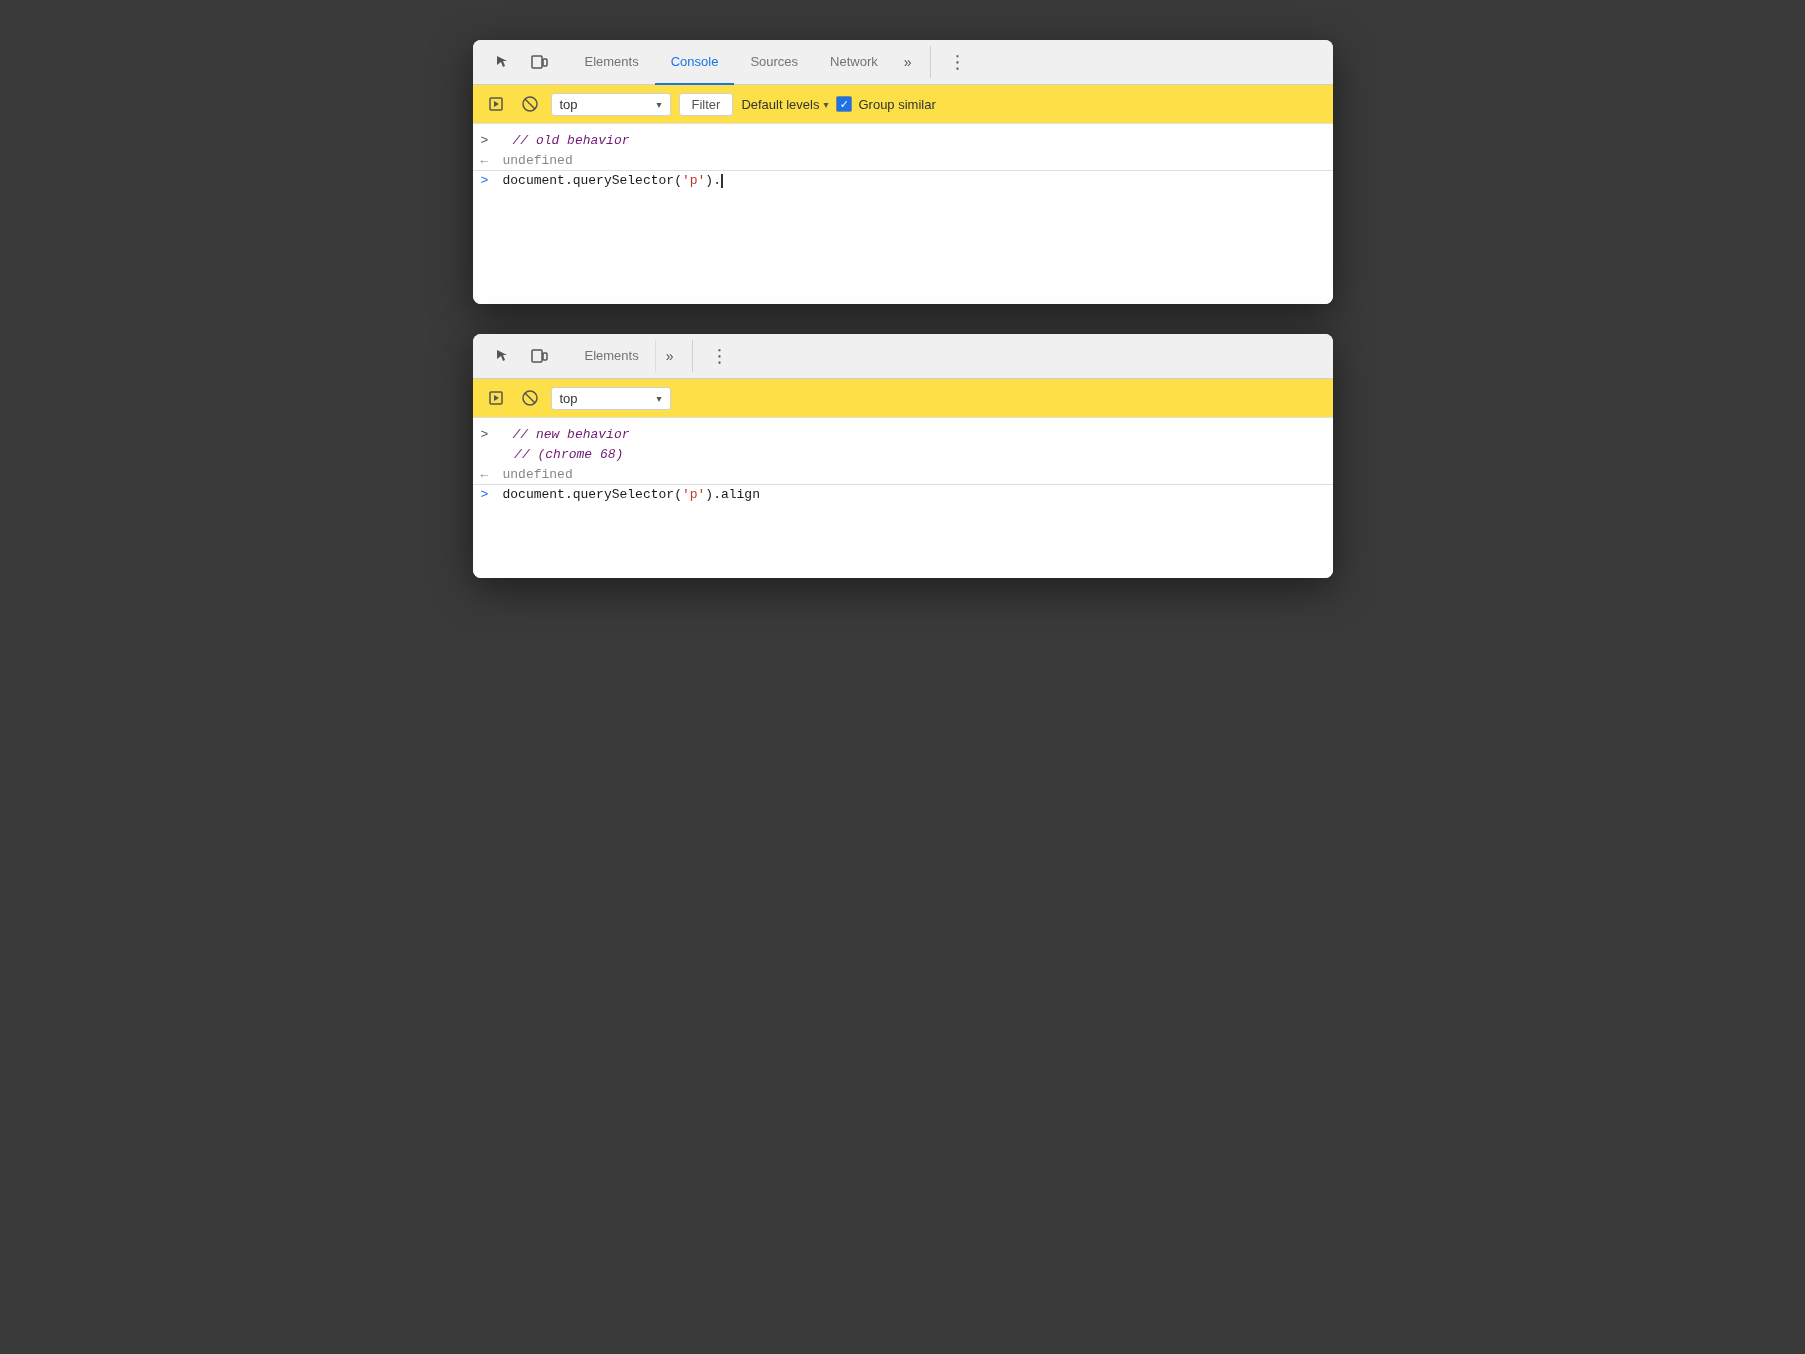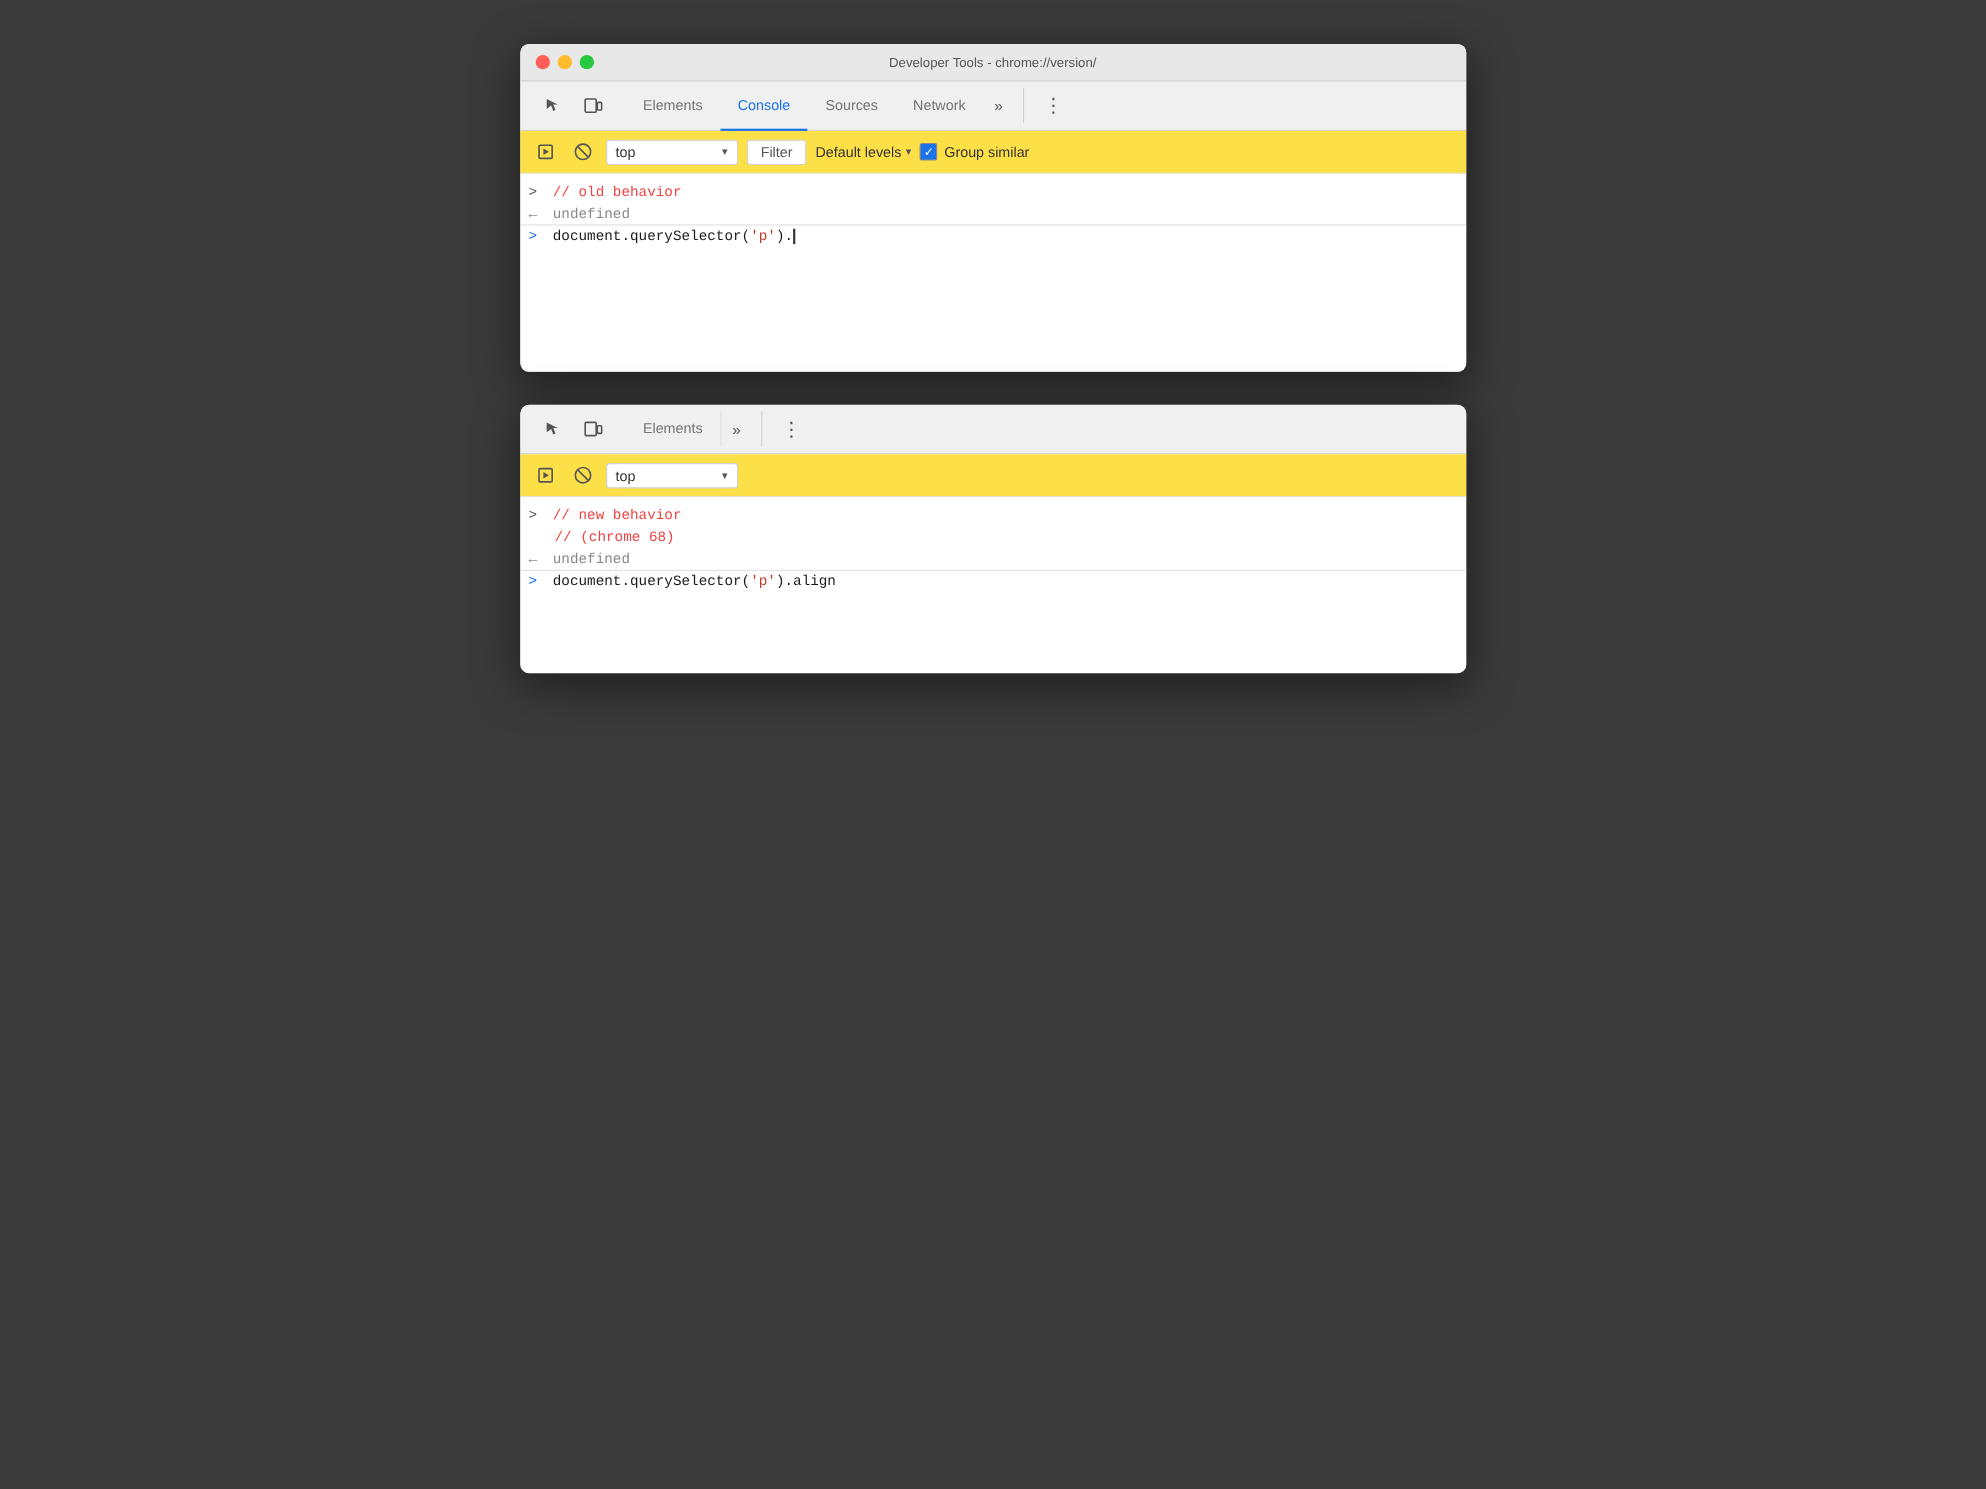--- a/index.html
+++ b/index.html
@@ -211,21 +211,23 @@
       color: #555;
       margin-right: 8px;
       font-size: 13px;
       min-width: 14px;
       user-select: none;
     }
     .line-arrow.return-arrow {
       color: #888;
     }
     .code-green {
-      color: #ef4444;
+      color: #701a75;
+      font-style: italic;
+      margin-left: 10px;
     }
     .code-black { color: #1a1a1a; }
     .code-gray { color: #888; }
     .cursor-blink {
       display: inline-block;
       width: 2px;
       height: 14px;
       background: #333;
       vertical-align: text-bottom;
       animation: blink 1s step-end infinite;
@@ -264,28 +266,20 @@
       border: 1px solid #ccc;
       box-shadow: 2px 4px 12px rgba(0,0,0,0.2);
       background: white;
     }
   </style>
 </head>
 <body>
 
 <div class="devtools-window">
 
-  <div class="title-bar">
-    <div class="window-controls">
-      <button class="window-btn btn-close"></button>
-      <button class="window-btn btn-minimize"></button>
-      <button class="window-btn btn-maximize"></button>
-    </div>
-    <span class="title-text">Developer Tools - chrome://version/</span>
-  </div>
 
   <div class="tab-bar">
     <div class="tab-icons">
       <button class="icon-btn">
         <svg width="18" height="18" viewBox="0 0 18 18" fill="none" stroke="#555" stroke-width="1.5">
           <path d="M3 3 L3 12 L7 9 L9 14 L11 13 L9 8 L13 8 Z" fill="#555" stroke="none"></path>
         </svg>
       </button>
       <button class="icon-btn">
         <svg width="18" height="18" viewBox="0 0 18 18" fill="none" stroke="#555" stroke-width="1.5">

